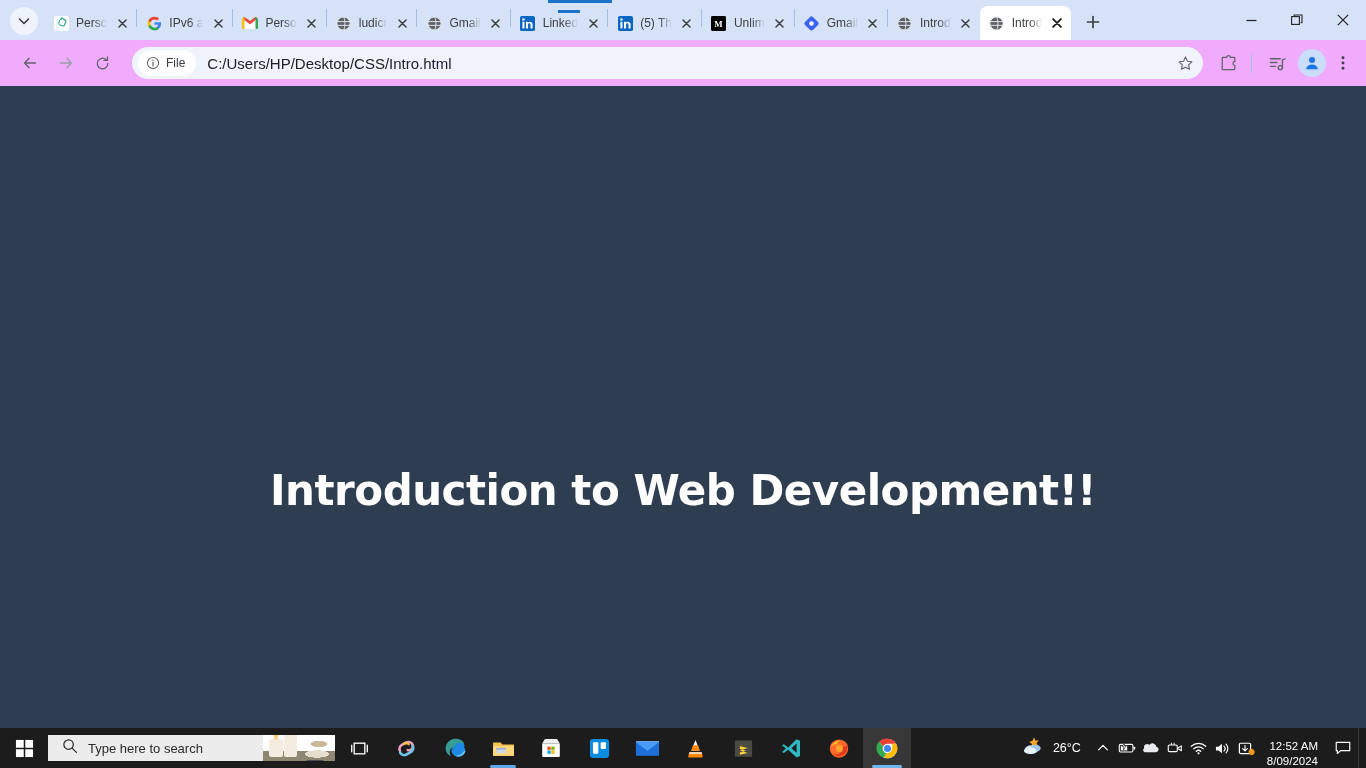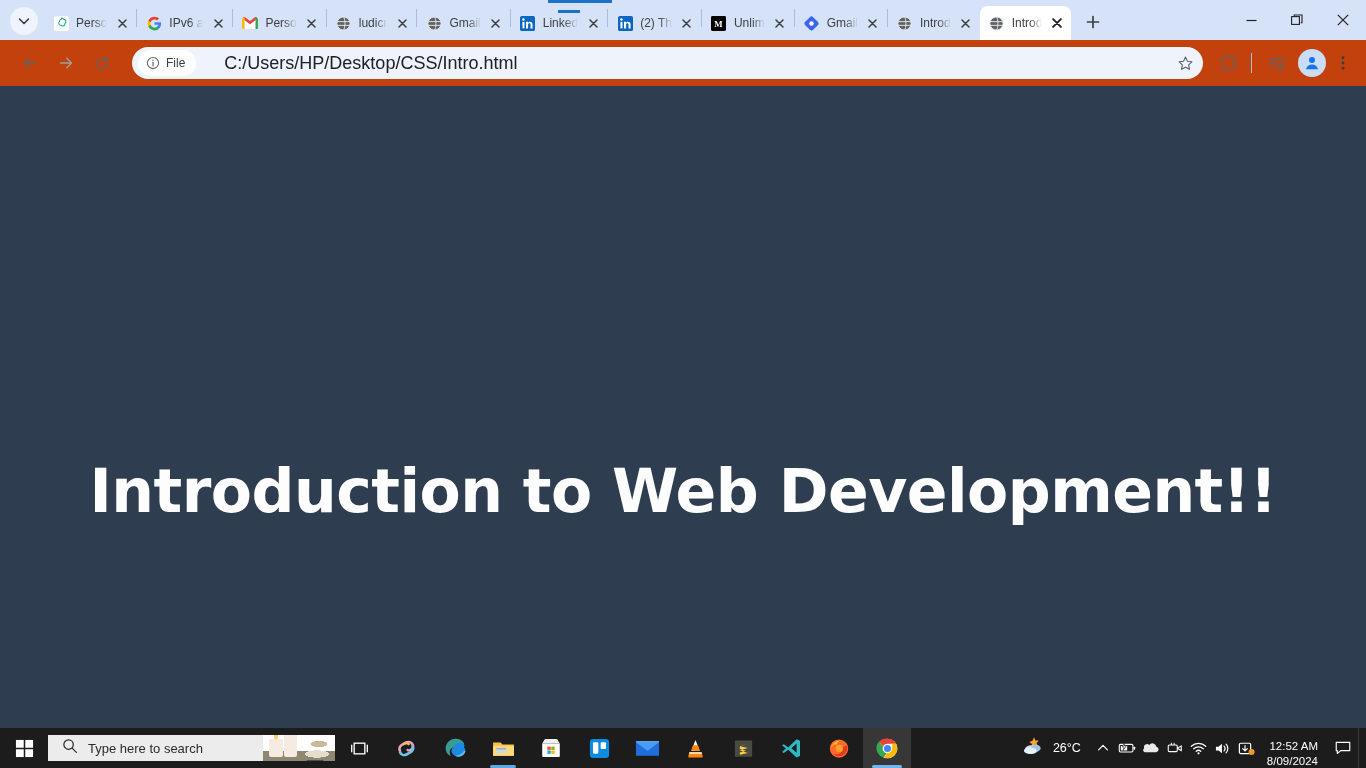--- a/index.html
+++ b/index.html
@@ -101,21 +101,21 @@
   .wc-btn {
     width: 46px; height: 40px;
     display: flex; align-items: center; justify-content: center;
   }
 
   
   .toolbar {
     height: 46px;
     display: flex; align-items: center;
     padding: 0 8px;
-    background: #c2410c;
+    background: #f0abfc;
   }
   .nav-btn {
     width: 32px; height: 32px;
     margin-right: 4px;
     display: flex; align-items: center; justify-content: center;
     border-radius: 16px;
     flex: none;
   }
   .nav-btn.back { margin-left: 6px; }
   .omnibox {
@@ -134,23 +134,23 @@
     display: flex; align-items: center;
     padding: 0 11px 0 8px;
     margin-left: 2px;
     flex: none;
   }
   .omni-fileinfo .label {
     font-size: 12px; color: #3c4043;
     margin-left: 6px; font-weight: 500;
   }
   .omni-url {
-    font-size: 18px;
+    font-size: 15px;
     color: #202124;
-    margin-left: 28px;
+    margin-left: 11px;
     white-space: nowrap;
     overflow: hidden;
     flex: 1;
   }
   .omni-star {
     width: 28px; height: 28px;
     display: flex; align-items: center; justify-content: center;
     margin-right: 4px;
     flex: none;
   }
@@ -182,21 +182,21 @@
     position: relative;
     overflow: hidden;
   }
   .page-heading {
     position: absolute;
     left: 0; right: 0;
     top: 370px;
     text-align: center;
     font-family: "DejaVu Sans", sans-serif;
     font-weight: bold;
-    font-size: 60px;
+    font-size: 42px;
     line-height: 70px;
     color: #fdfdfd;
     letter-spacing: -0.5px;
     white-space: nowrap;
   }
 
   
   .taskbar {
     position: absolute;
     left: 0; bottom: 0;
@@ -440,21 +440,21 @@
 
     <div class="tab">
       <span class="favicon">
         <svg width="15" height="15" viewBox="0 0 16 16">
           <rect width="16" height="16" rx="2" fill="#0A66C2"></rect>
           <rect x="2.6" y="6.2" width="2.2" height="7" fill="#fff"></rect>
           <circle cx="3.7" cy="3.8" r="1.3" fill="#fff"></circle>
           <path d="M6.4 6.2h2.1v1c.4-.7 1.2-1.2 2.2-1.2 1.7 0 2.7 1.1 2.7 3v4.2h-2.2V9.4c0-1-.4-1.6-1.3-1.6-.8 0-1.3.55-1.3 1.6v3.8H6.4z" fill="#fff"></path>
         </svg>
       </span>
-      <span class="tab-title">(2) Th</span>
+      <span class="tab-title">(5) Th</span>
       <span class="tab-close">
         <svg width="9" height="9" viewBox="0 0 9 9">
           <path d="M1 1 L8 8 M8 1 L1 8" stroke="#3c4043" stroke-width="1.5" stroke-linecap="round"></path>
         </svg>
       </span>
     </div>
     <div class="tab-sep"></div>
 
     <div class="tab">
       <span class="favicon">

